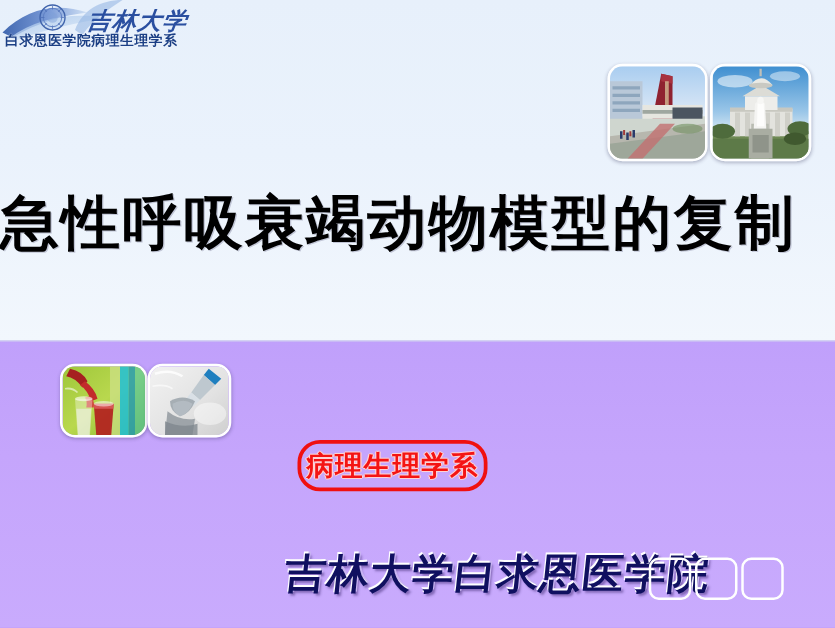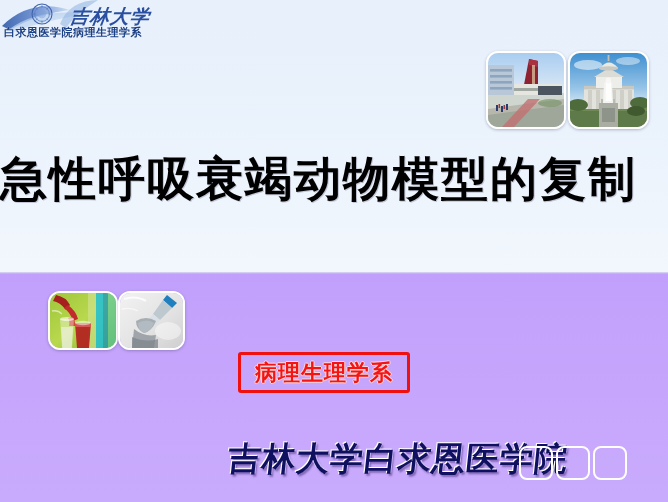--- a/index.html
+++ b/index.html
@@ -62,22 +62,22 @@
     font-family:"DejaVu Serif","Liberation Serif",serif;
     font-weight:bold;
     font-size:47px;line-height:54px;
     letter-spacing:2px;
     color:#000000;
     white-space:nowrap;
     text-shadow:1px 1px 0 rgba(110,110,140,.35);
   }
   
   .seal{
-    position:absolute;left:238px;top:352px;width:172px;height:41px;
-    border:3px solid #f01010;border-radius:3px;
+    position:absolute;left:238px;top:352px;width:152px;height:41px;
+    border:3px solid #f01010;border-radius:18px;
     box-sizing:border-box;
     display:flex;align-items:center;justify-content:center;
     background:transparent;
   }
   .seal-text{
     font-family:"DejaVu Sans","Liberation Sans",sans-serif;
     font-weight:bold;font-size:22px;letter-spacing:1px;
     color:#f41414;white-space:nowrap;
     text-shadow:
        1px 0 0 #ffd2d2, -1px 0 0 #ffd2d2,

